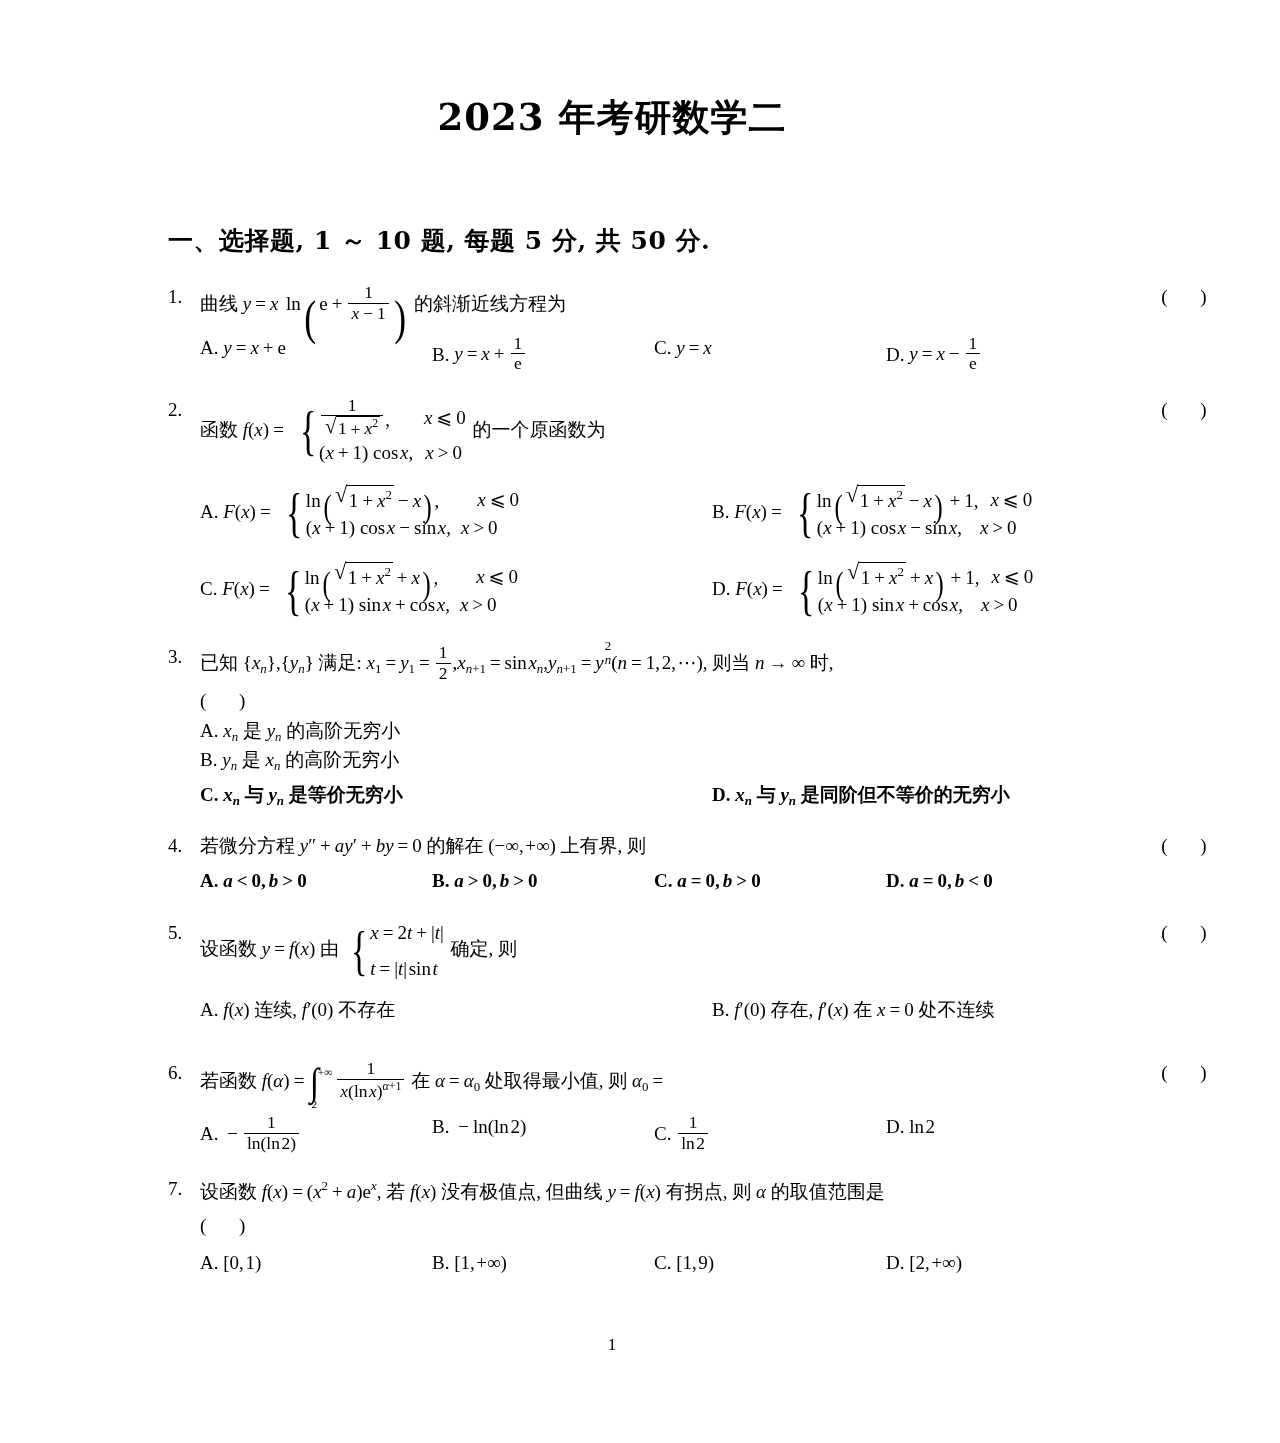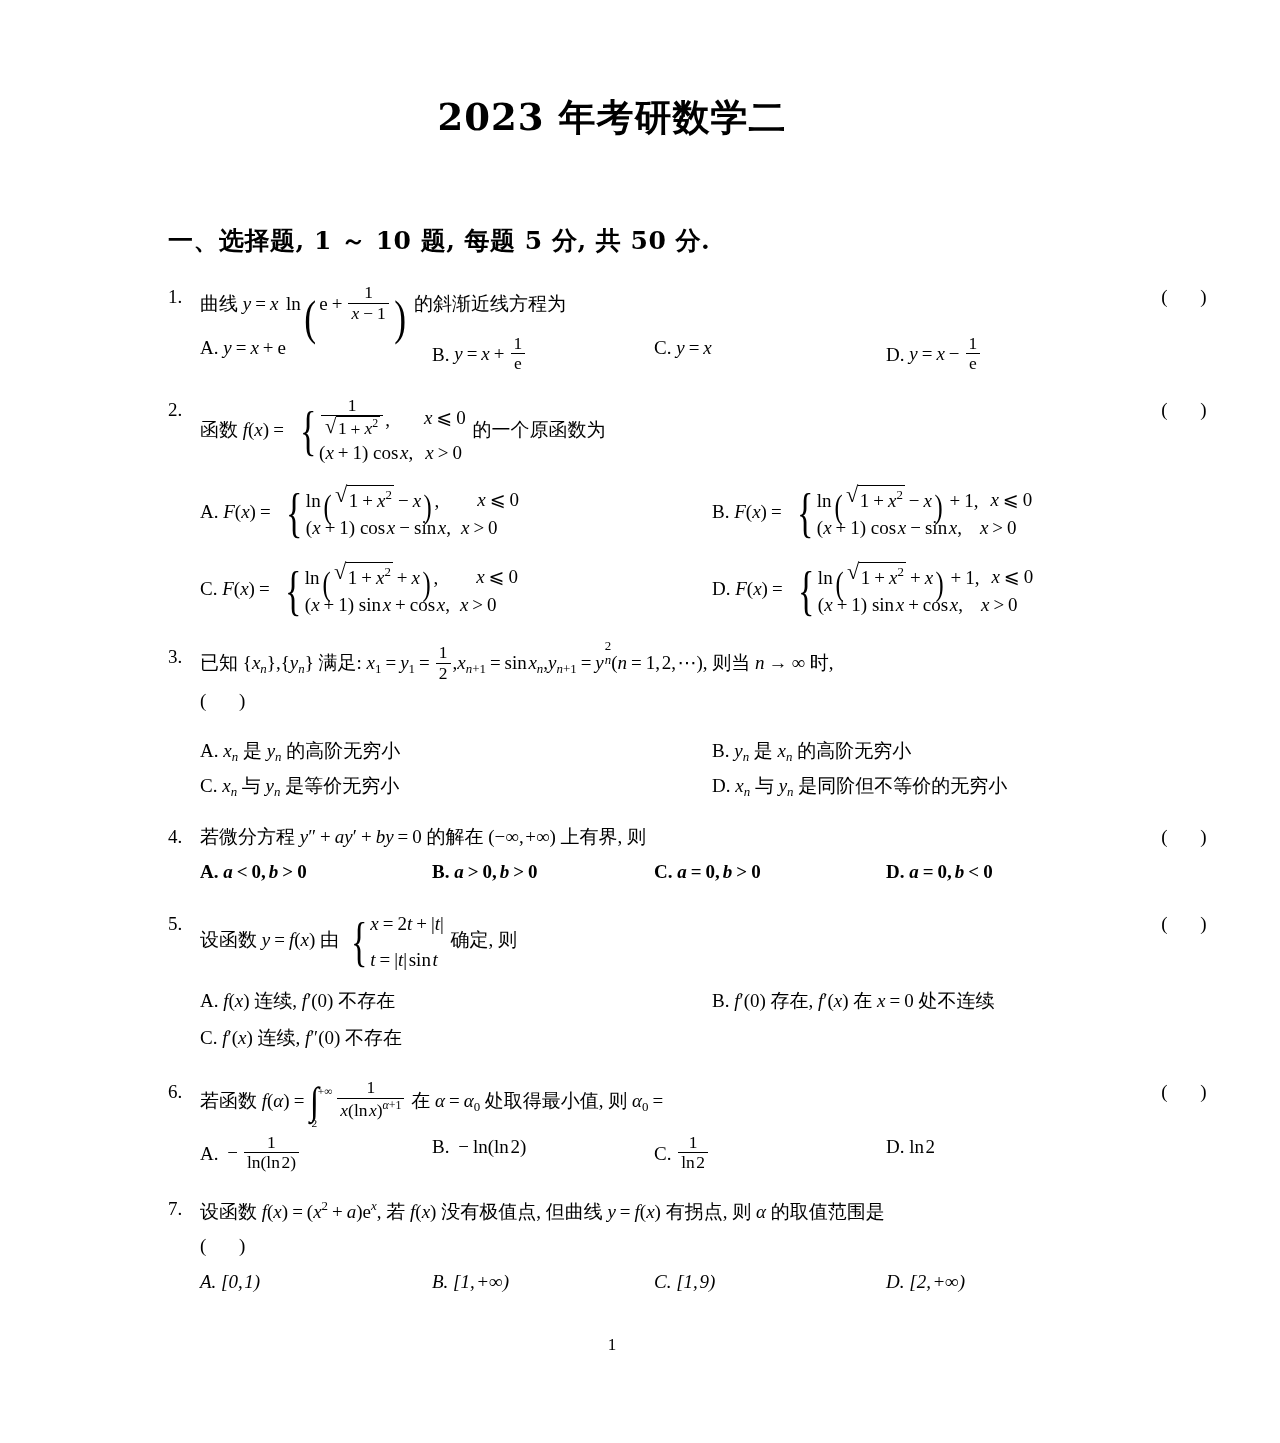--- a/index.html
+++ b/index.html
@@ -386,31 +386,31 @@
 
     <div class="q" style="margin-top:24px;">
       <span class="q-num">3.</span>
       <div class="q-body">
         <div style="line-height:1.7;">
           <span class="m">
             已知 {<span class="it">x</span><sub class="sb it">n</sub>},{<span class="it">y</span><sub class="sb it">n</sub>} 满足:&nbsp;<span class="it">x</span><sub class="sb">1</sub><span class="op">=</span><span class="it">y</span><sub class="sb">1</sub><span class="op">=</span><span class="frac"><span class="num">1</span><span class="den">2</span></span>,<span class="it">x</span><sub class="sb it">n</sub><sub class="sb">+1</sub><span class="op">=</span>sin <span class="it">x</span><sub class="sb it">n</sub>,<span class="it">y</span><sub class="sb it">n</sub><sub class="sb">+1</sub><span class="op">=</span><span class="it">y</span><span class="supsub"><span class="s-up">2</span><span class="s-dn it">n</span></span>(<span class="it">n</span><span class="op">=</span>1, 2, ⋯), 则当 <span class="it">n</span><span class="op">→</span>∞ 时,
           </span>
           <span class="paren-inline">( )</span>
         </div>
-        <div class="opts two" style="margin-top:20px;">
+        <div class="opts two" style="margin-top:0;flex-direction:column;">
           <div class="opt">
             <span>A.</span>
             <span class="m"><span class="it">x</span><sub class="sb it">n</sub> 是 <span class="it">y</span><sub class="sb it">n</sub> 的高阶无穷小</span>
           </div>
           <div class="opt">
             <span>B.</span>
             <span class="m"><span class="it">y</span><sub class="sb it">n</sub> 是 <span class="it">x</span><sub class="sb it">n</sub> 的高阶无穷小</span>
           </div>
         </div>
-        <div class="opts two" style="margin-top:6px;">
+        <div class="opts two" style="margin-top:6px;font-weight:bold;">
           <div class="opt">
             <span>C.</span>
             <span class="m"><span class="it">x</span><sub class="sb it">n</sub> 与 <span class="it">y</span><sub class="sb it">n</sub> 是等价无穷小</span>
           </div>
           <div class="opt">
             <span>D.</span>
             <span class="m"><span class="it">x</span><sub class="sb it">n</sub> 与 <span class="it">y</span><sub class="sb it">n</sub> 是同阶但不等价的无穷小</span>
           </div>
         </div>
       </div>
@@ -473,24 +473,20 @@
           <div class="opt">
             <span>A.</span>
             <span class="m"><span class="it">f</span>(<span class="it">x</span>) 连续, <span class="it">f</span><span class="up">′</span>(0) 不存在</span>
           </div>
           <div class="opt">
             <span>B.</span>
             <span class="m"><span class="it">f</span><span class="up">′</span>(0) 存在, <span class="it">f</span><span class="up">′</span>(<span class="it">x</span>) 在 <span class="it">x</span><span class="op">=</span>0 处不连续</span>
           </div>
         </div>
         <div class="opts two" style="margin-top:8px;">
-          <div class="opt">
-            <span>C.</span>
-            <span class="m"><span class="it">f</span><span class="up">′</span>(<span class="it">x</span>) 连续, <span class="it">f</span><span class="up">″</span>(0) 不存在</span>
-          </div>
         </div>
       </div>
     </div>
 
     <div class="q" style="margin-top:26px;">
       <span class="q-num">6.</span>
       <div class="q-body">
         <div class="q-stem">
           <span class="m">
             若函数 <span class="it">f</span>(<span class="it">α</span>)<span class="op">=</span><span class="intg"><span class="isign">∫</span><span class="ilims"><span class="itop">+∞</span><span class="ibot">2</span></span></span><span class="frac" style="vertical-align:-0.55em;"><span class="num">1</span><span class="den"><span class="it">x</span>(ln <span class="it">x</span>)<sup class="sp"><span class="it">α</span>+1</sup></span></span> 在 <span class="it">α</span><span class="op">=</span><span class="it">α</span><sub class="sb">0</sub> 处取得最小值, 则 <span class="it">α</span><sub class="sb">0</sub><span class="op">=</span>
@@ -520,21 +516,21 @@
 
     <div class="q" style="margin-top:22px;">
       <span class="q-num">7.</span>
       <div class="q-body">
         <div style="line-height:1.7;">
           <span class="m">
             设函数 <span class="it">f</span>(<span class="it">x</span>)<span class="op">=</span>(<span class="it">x</span><sup class="sp">2</sup><span class="op">+</span><span class="it">a</span>)<span class="up">e</span><sup class="sp it">x</sup>, 若 <span class="it">f</span>(<span class="it">x</span>) 没有极值点, 但曲线 <span class="it">y</span><span class="op">=</span><span class="it">f</span>(<span class="it">x</span>) 有拐点, 则 <span class="it">α</span> 的取值范围是
           </span>
           <span class="paren-inline">( )</span>
         </div>
-        <div class="opts four" style="margin-top:6px;font-style:italic;">
+        <div class="opts four" style="margin-top:6px;">
           <div class="opt">
             <span>A.</span>
             <span class="m">[0, 1)</span>
           </div>
           <div class="opt">
             <span>B.</span>
             <span class="m">[1, +∞)</span>
           </div>
           <div class="opt">
             <span>C.</span>

